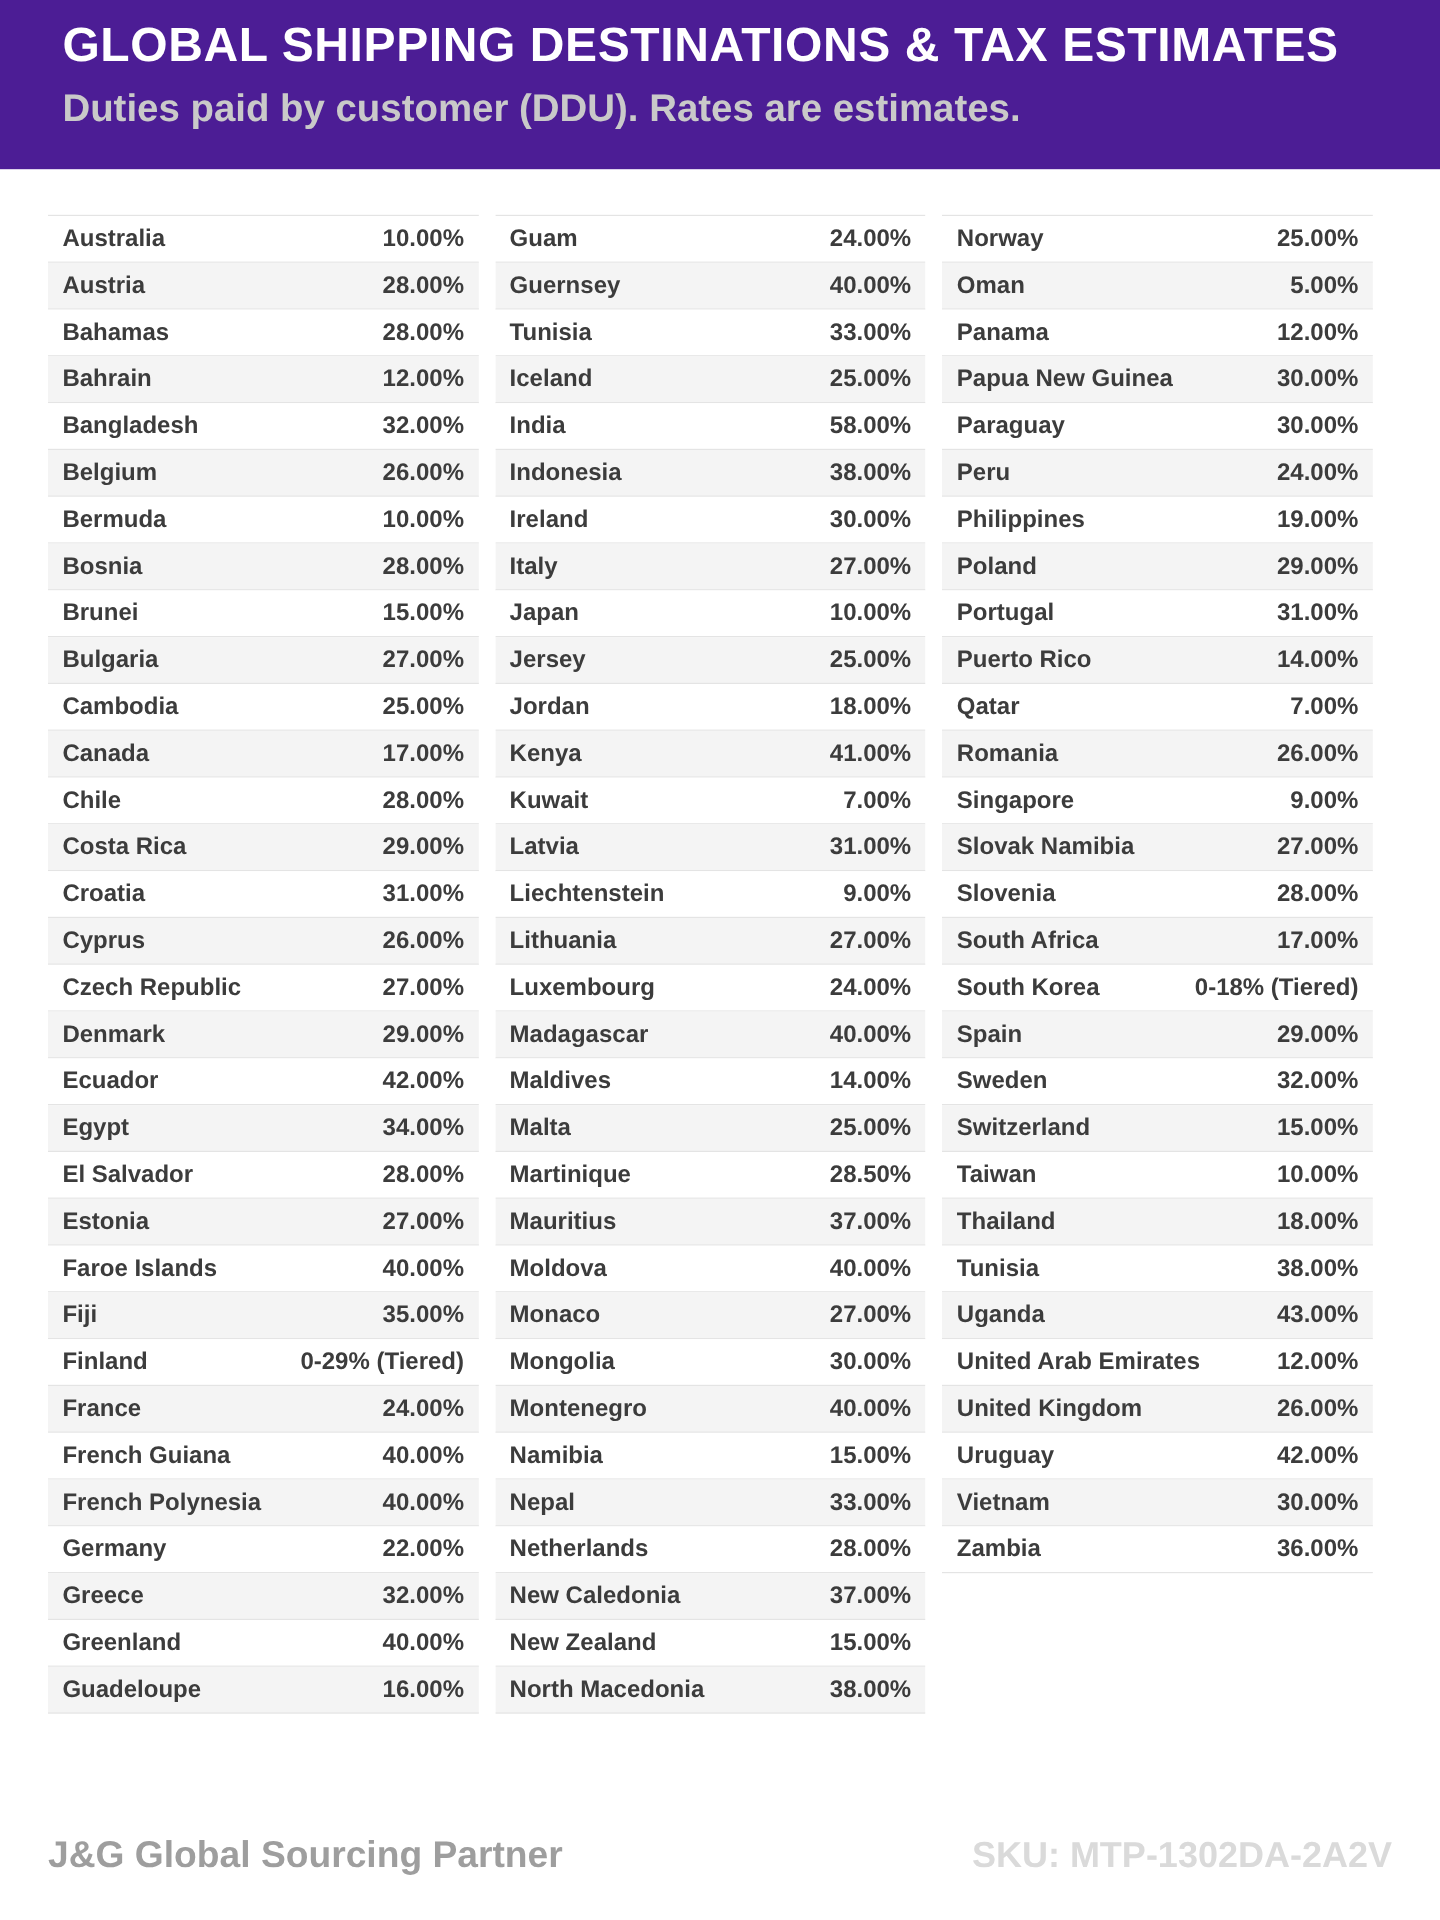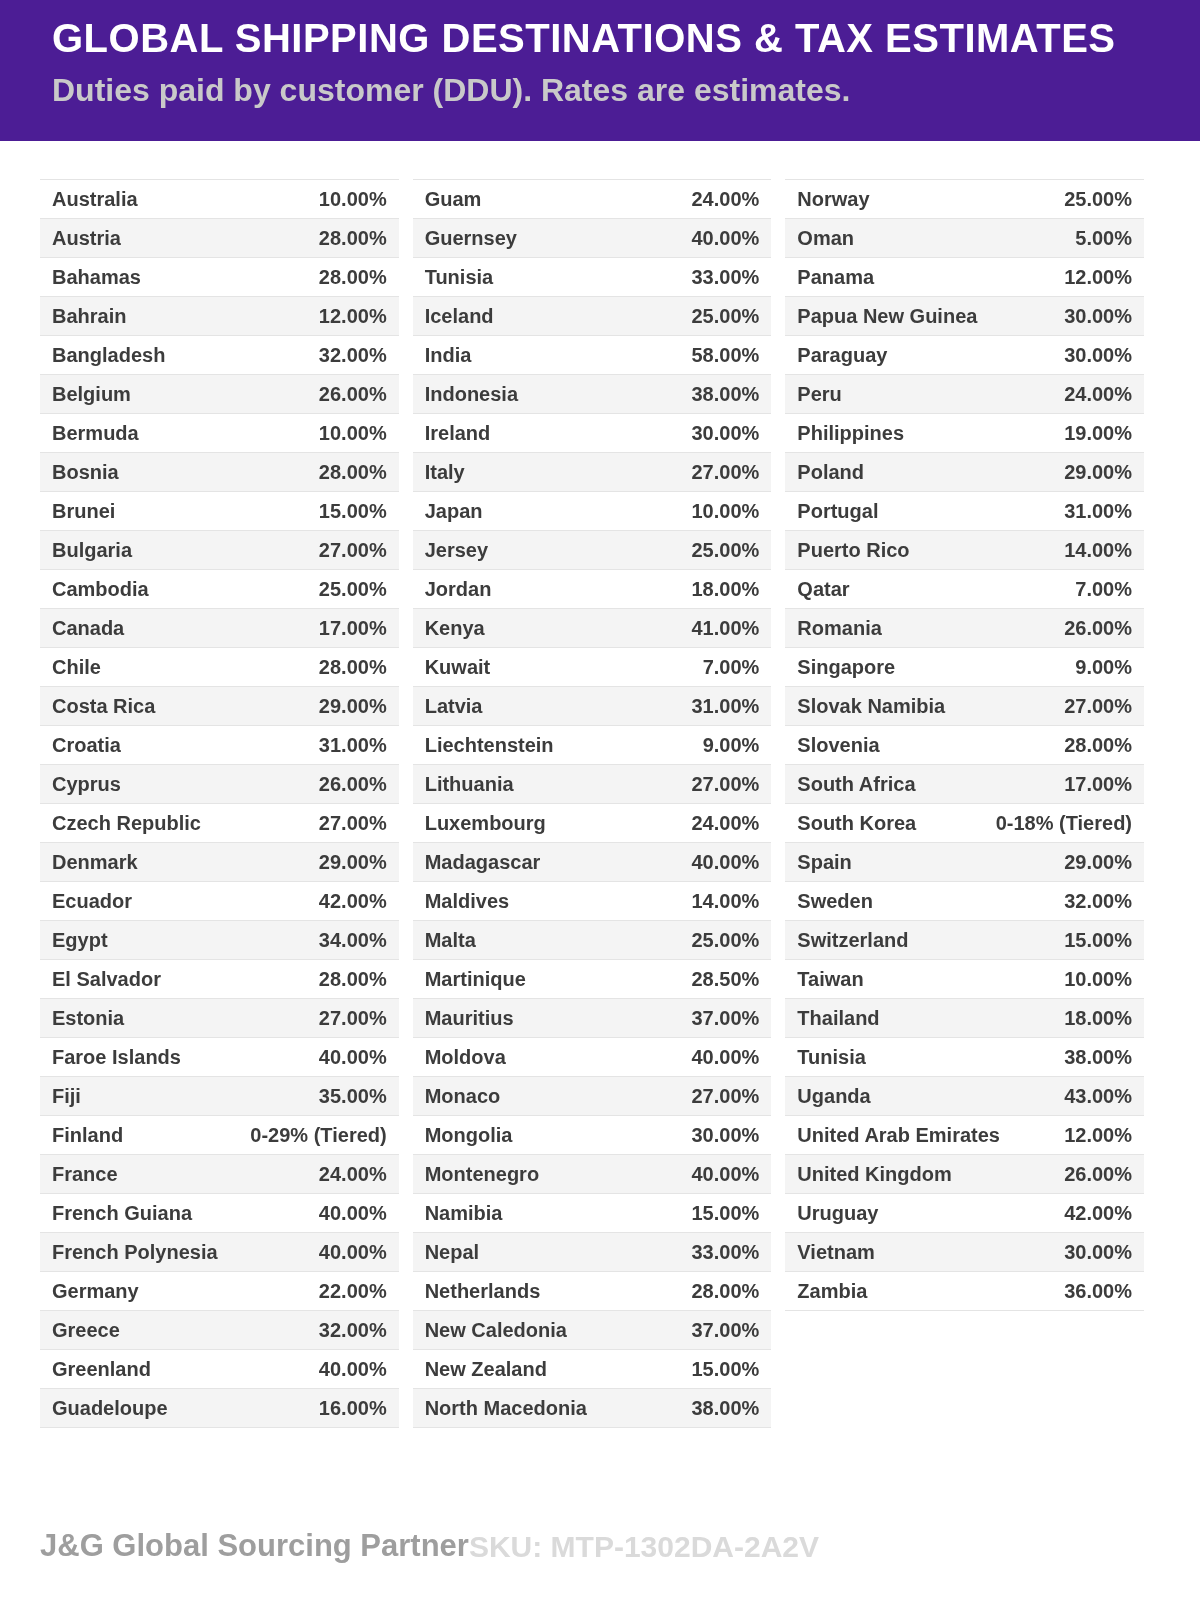--- a/index.html
+++ b/index.html
@@ -53,20 +53,21 @@
   .row:nth-child(odd)  { background: #ffffff; }
   .row:nth-child(even) { background: #f4f4f4; }
   .country { white-space: nowrap; }
   .rate { white-space: nowrap; text-align: right; padding-left: 10px; }
   .footer {
     position: absolute;
     left: 40px;
     right: 40px;
     bottom: 36px;
     display: flex;
+    justify-content: space-between;
     align-items: flex-end;
   }
   .brand {
     color: #9e9e9e;
     font-size: 31px;
     font-weight: 800;
   }
   .sku {
     color: #dadada;
     font-size: 30px;

